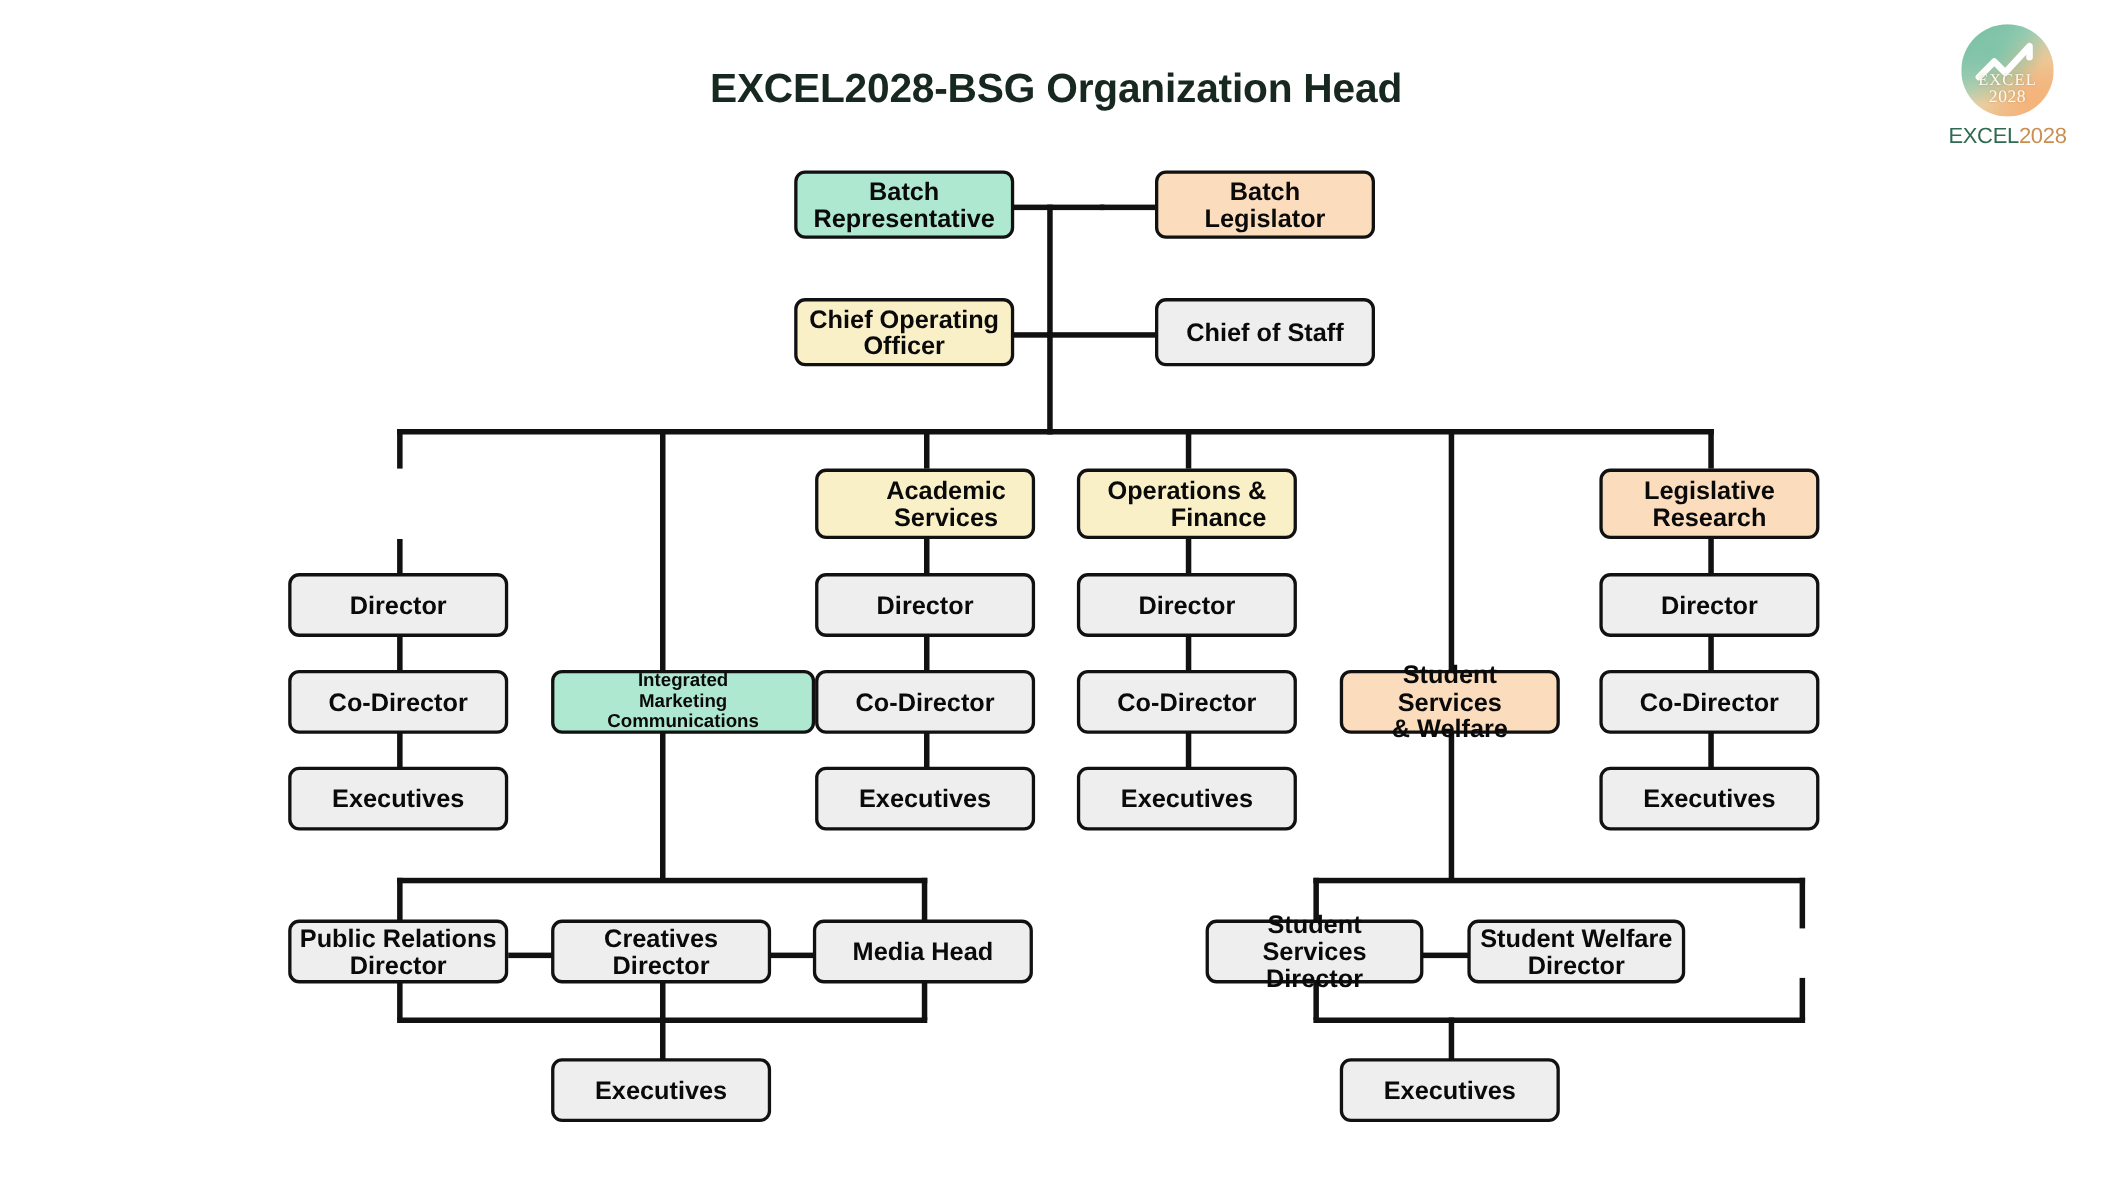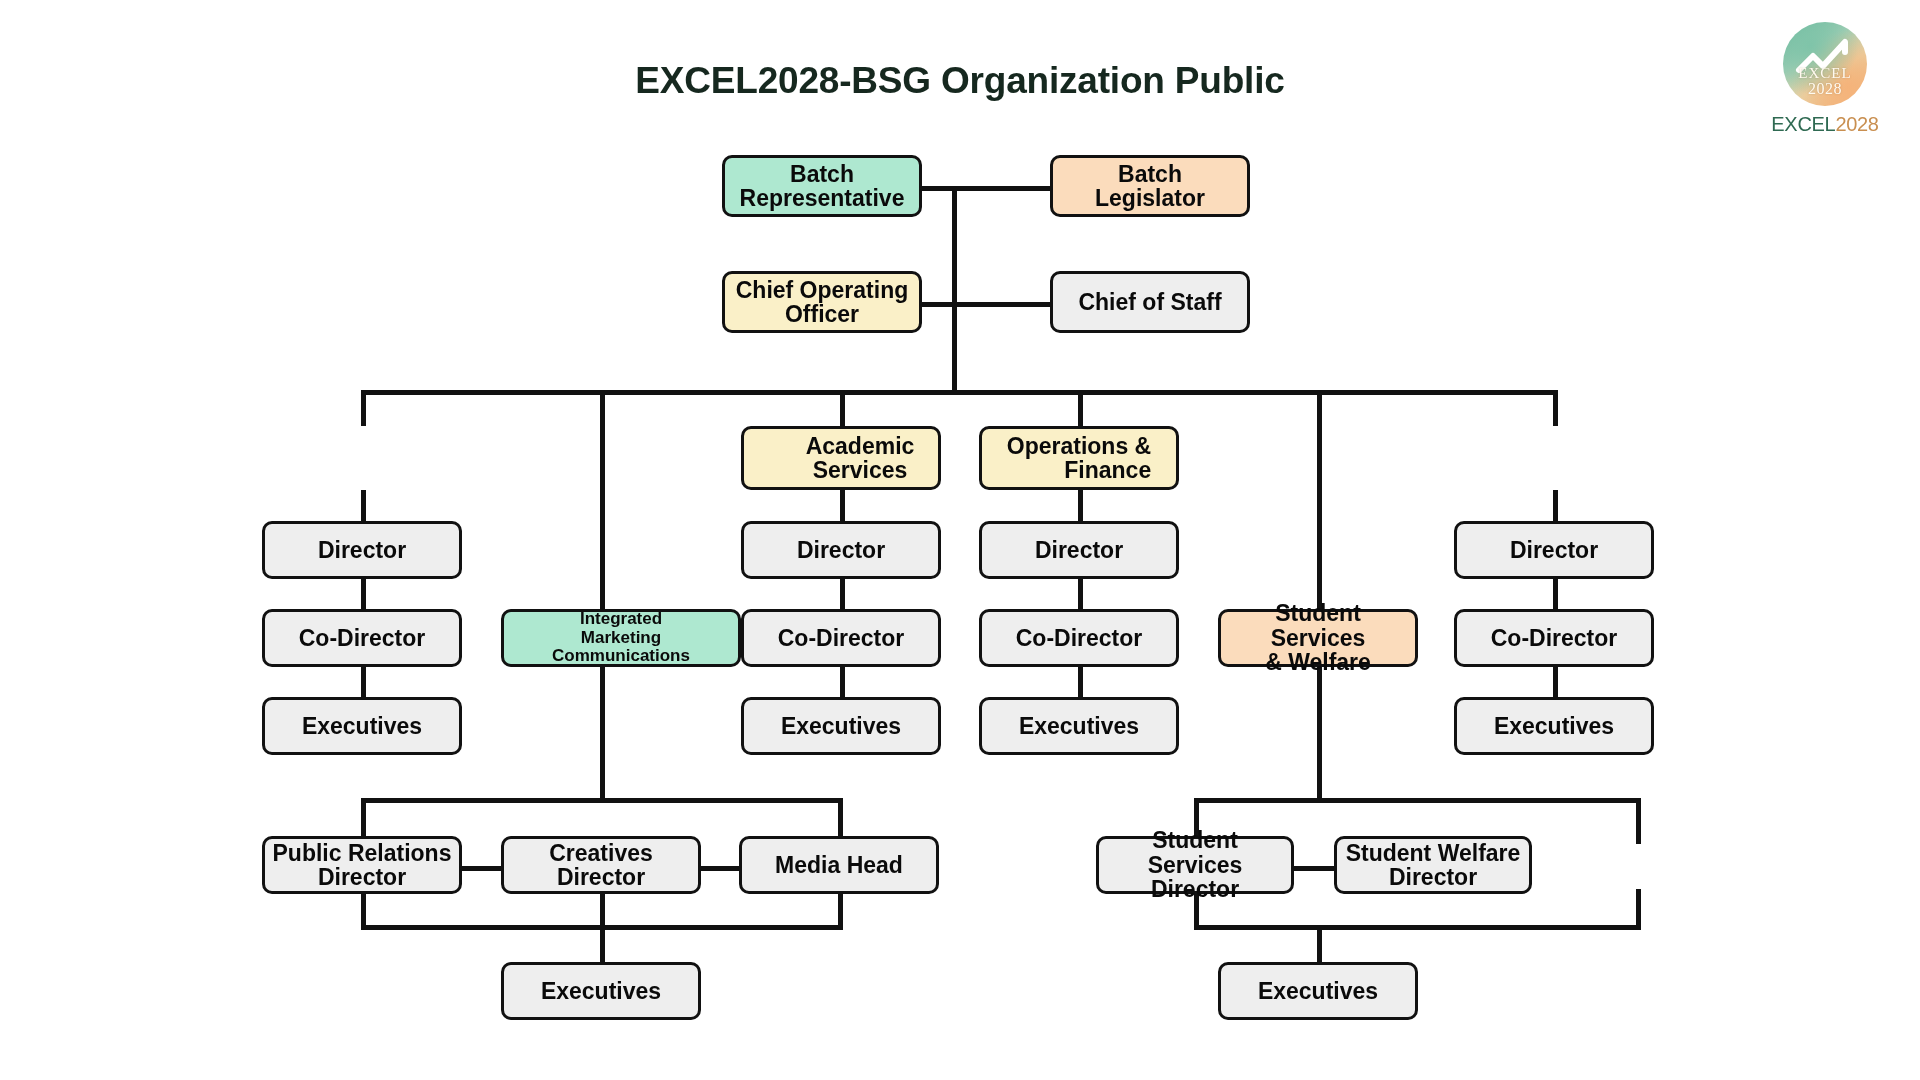--- a/index.html
+++ b/index.html
@@ -68,21 +68,21 @@
   .c-peach  { background: #fbdcbc; }
   .c-yellow { background: #faf0c8; }
   .c-grey   { background: #eeeeee; }
   .small { font-size: 17px; line-height: 1.1; }
 </style>
 </head>
 <body>
 
 <div id="stage">
 
-  <div id="chart-title">EXCEL2028-BSG Organization Public</div>
+  <div id="chart-title">EXCEL2028-BSG Organization Head</div>
 
   <div id="logo">
     <div id="logo-mark">
       <svg width="84" height="84" viewBox="0 0 84 84" aria-hidden="true">
         <polyline points="16,48 30,34 40,44 62,20 62,30" fill="none" stroke="#ffffff" stroke-width="6" stroke-linecap="round" stroke-linejoin="round"></polyline>
       </svg>
       <div id="logo-inner-text">
         <span class="l1">EXCEL</span>
         <span class="l2">2028</span>
       </div>
@@ -180,17 +180,19 @@
   <div class="node c-grey" style="left:979px; top:697px; width:200px; height:58px;">Executives</div>
 
   <div class="node c-peach" style="left:1218px; top:609px; width:200px; height:58px;">Student Services
 &amp; Welfare</div>
   <div class="node c-grey" style="left:1096px; top:836px; width:198px; height:58px;">Student Services
 Director</div>
   <div class="node c-grey" style="left:1334px; top:836px; width:198px; height:58px;">Student Welfare
 Director</div>
   <div class="node c-grey" style="left:1218px; top:962px; width:200px; height:58px;">Executives</div>
 
+  <div class="node c-peach" style="left:1454px; top:426px; width:200px; height:64px;">Legislative
+Research</div>
   <div class="node c-grey" style="left:1454px; top:521px; width:200px; height:58px;">Director</div>
   <div class="node c-grey" style="left:1454px; top:609px; width:200px; height:58px;">Co-Director</div>
   <div class="node c-grey" style="left:1454px; top:697px; width:200px; height:58px;">Executives</div>
 
 </div>
 
 </body></html>

